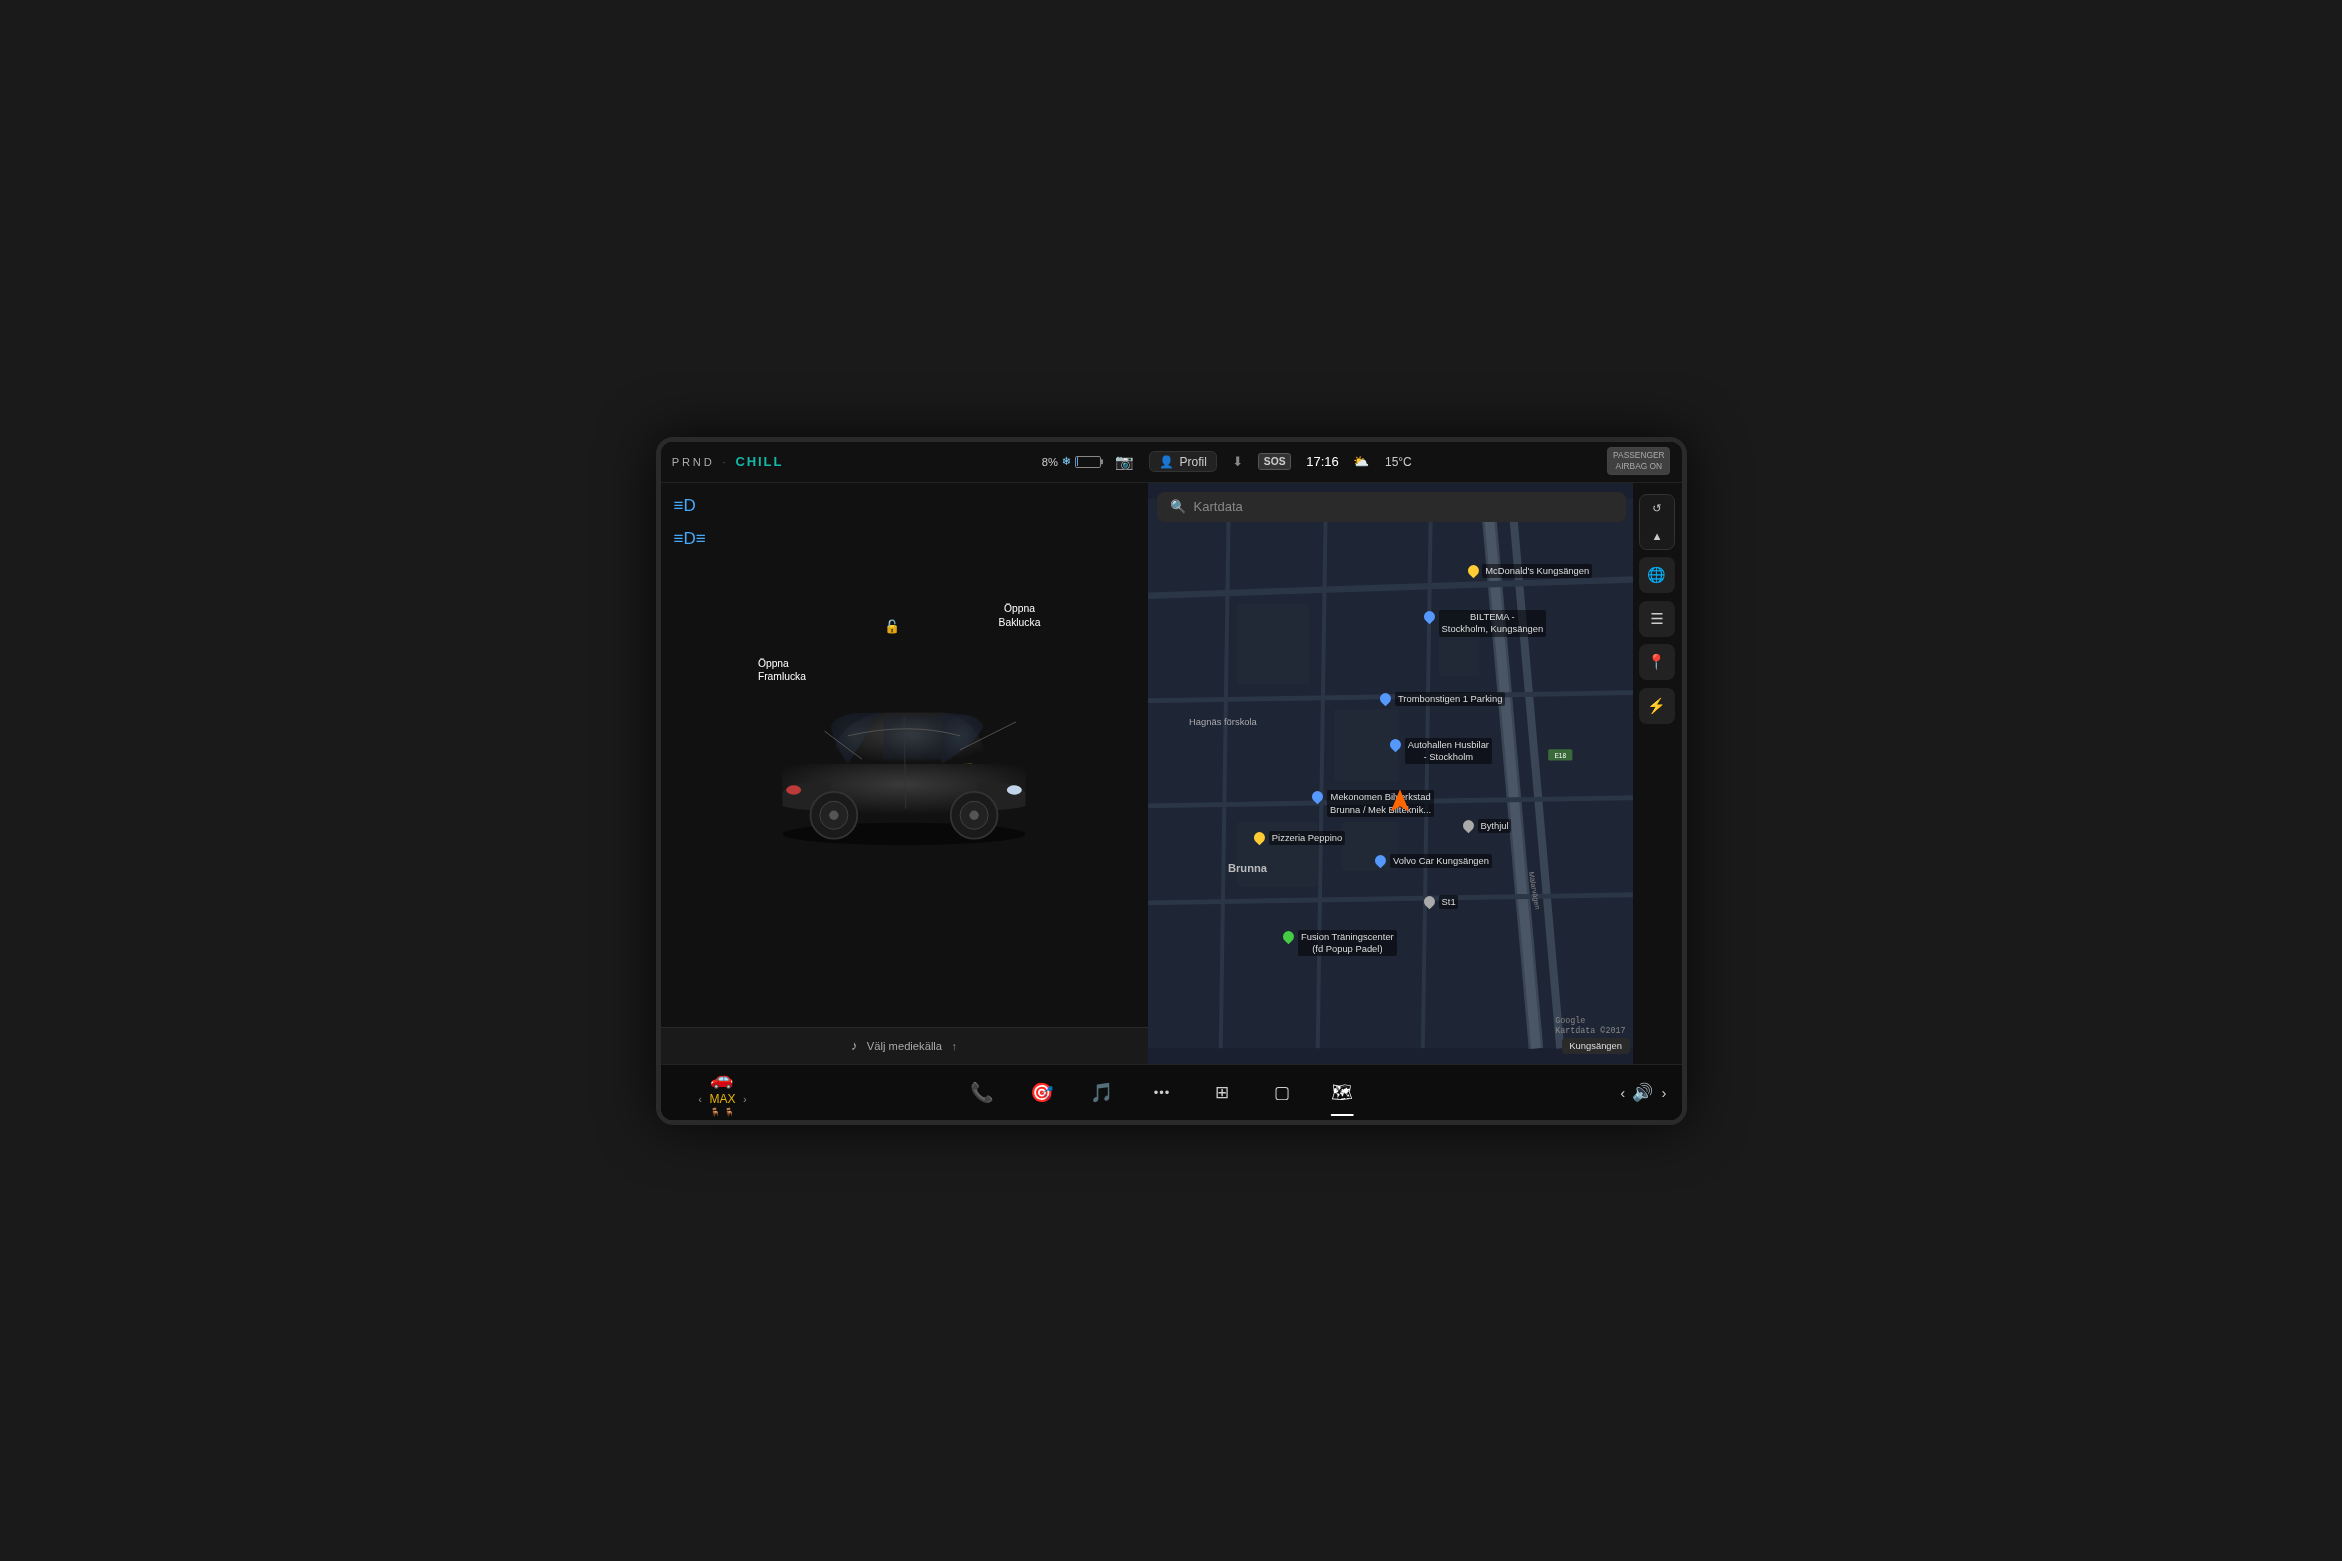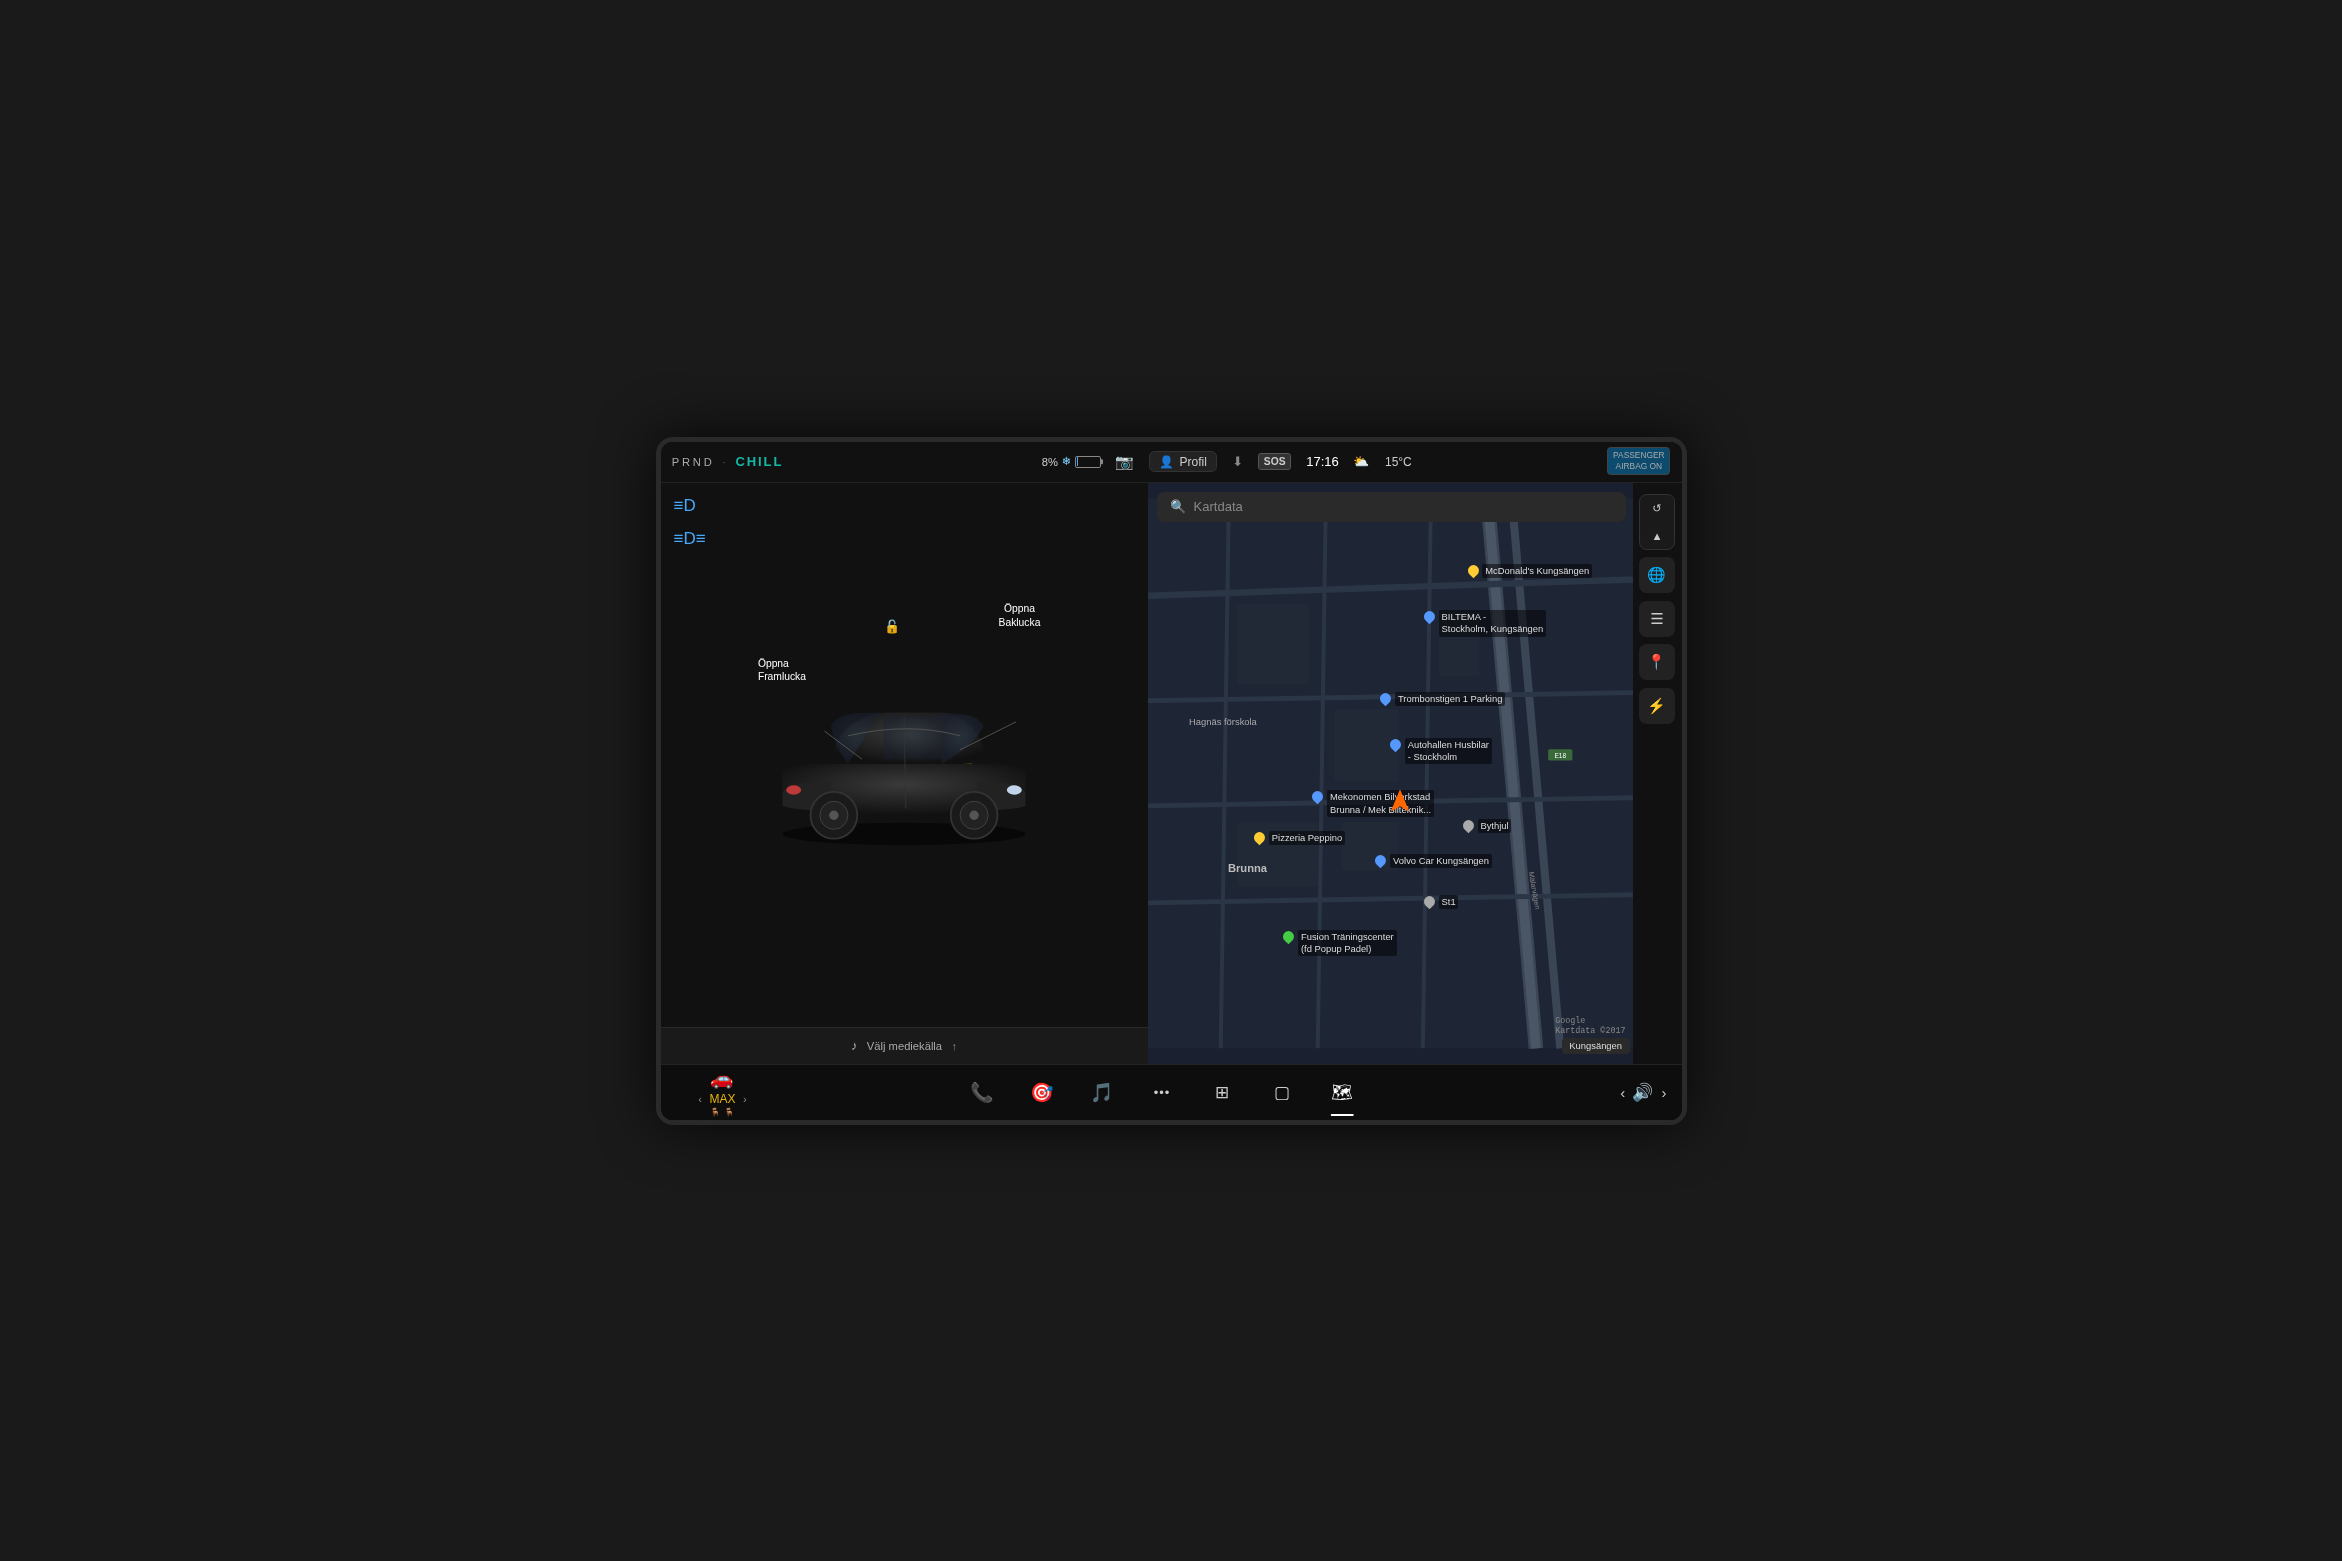--- a/index.html
+++ b/index.html
@@ -115,21 +115,21 @@
       padding: 1.9px 4.7px;
       border-radius: 2.8px;
       border: 0.9px solid #555;
     }
     .time-display { color: #fff; font-size: 13px; font-weight: 500; }
     .weather { color: #ccc; font-size: 12px; }
     .passenger-badge {
       position: absolute;
       right: 11.2px;
       top: 5.6px;
-      background: #0c4a6e;
+      background: #404040;
       border: 0.9px solid #444;
       border-radius: 3.7px;
       padding: 1.9px 4.7px;
       font-size: 8.4px;
       color: #aaa;
       text-align: center;
       line-height: 1.3;
     }
 
     
@@ -275,20 +275,21 @@
     
     .map-canvas {
       position: absolute;
       top: 0; left: 0; right: 49px; bottom: 0;
     }
     .map-poi {
       position: absolute;
       display: flex;
       align-items: flex-start;
       gap: 3.7px;
+      text-align: center;
     }
     .poi-label {
       color: #ddd;
       font-size: 9.4px;
       font-weight: 500;
       background: rgba(0,0,0,0.5);
       padding: 0.9px 2.8px;
       border-radius: 1.9px;
       line-height: 1.3;
       max-width: 112px;

